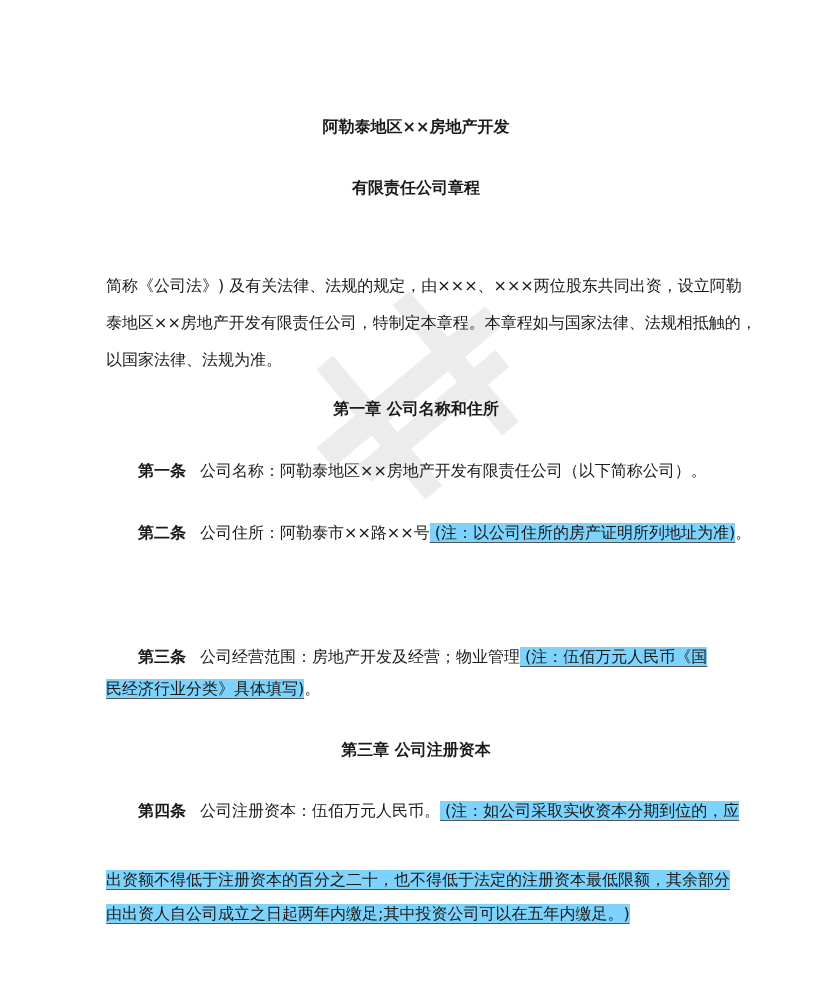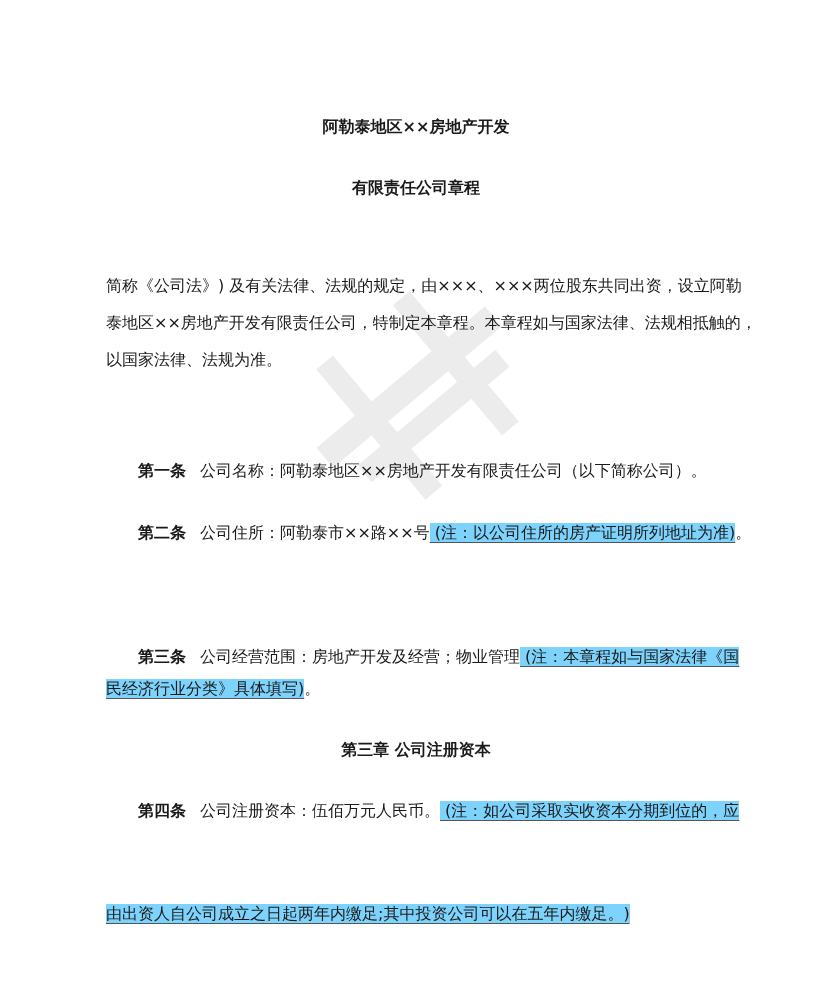--- a/index.html
+++ b/index.html
@@ -33,39 +33,43 @@
     </g>
   </svg>
 
   <div class="line center h1" style="top:89px">阿勒泰地区××房地产开发</div>
   <div class="line center h1" style="top:150px">有限责任公司章程</div>
 
   <div class="line" style="top:248px">简称《公司法》) 及有关法律、法规的规定，由×××、×××两位股东共同出资，设立阿勒</div>
   <div class="line" style="top:285px">泰地区××房地产开发有限责任公司，特制定本章程。本章程如与国家法律、法规相抵触的，</div>
   <div class="line" style="top:322px">以国家法律、法规为准。</div>
 
+  <div class="line center h1" style="top:371px">第一章  公司名称和住所</div>
 
   <div class="line indent" style="top:433px">
     <span class="art">第一条</span><span>公司名称：阿勒泰地区××房地产开发有限责任公司（以下简称公司）。</span>
   </div>
 
   <div class="line indent" style="top:495px">
     <span class="art">第二条</span><span>公司住所：阿勒泰市××路××号</span><span class="note"> (注：以公司住所的房产证明所列地址为准)</span><span>。</span>
   </div>
 
 
   <div class="line indent" style="top:619px">
-    <span class="art">第三条</span><span>公司经营范围：房地产开发及经营；物业管理</span><span class="note"> (注：本章程如与国家法律《国</span>
+    <span class="art">第三条</span><span>公司经营范围：房地产开发及经营；物业管理</span><span class="note"> (注：伍佰万元人民币《国</span>
   </div>
   <div class="line" style="top:651px">
     <span class="note">民经济行业分类》具体填写)</span><span>。</span>
   </div>
 
   <div class="line center h1" style="top:712px">第三章    公司注册资本</div>
 
   <div class="line indent" style="top:773px">
     <span class="art">第四条</span><span>公司注册资本：伍佰万元人民币。</span><span class="note"> (注：如公司采取实收资本分期到位的，应</span>
   </div>
+  <div class="line" style="top:842px">
+    <span class="note">出资额不得低于注册资本的百分之二十，也不得低于法定的注册资本最低限额，其余部分</span>
+  </div>
   <div class="line" style="top:876px">
     <span class="note">由出资人自公司成立之日起两年内缴足;其中投资公司可以在五年内缴足。) </span>
   </div>
 
 </div>
 
 </body></html>

